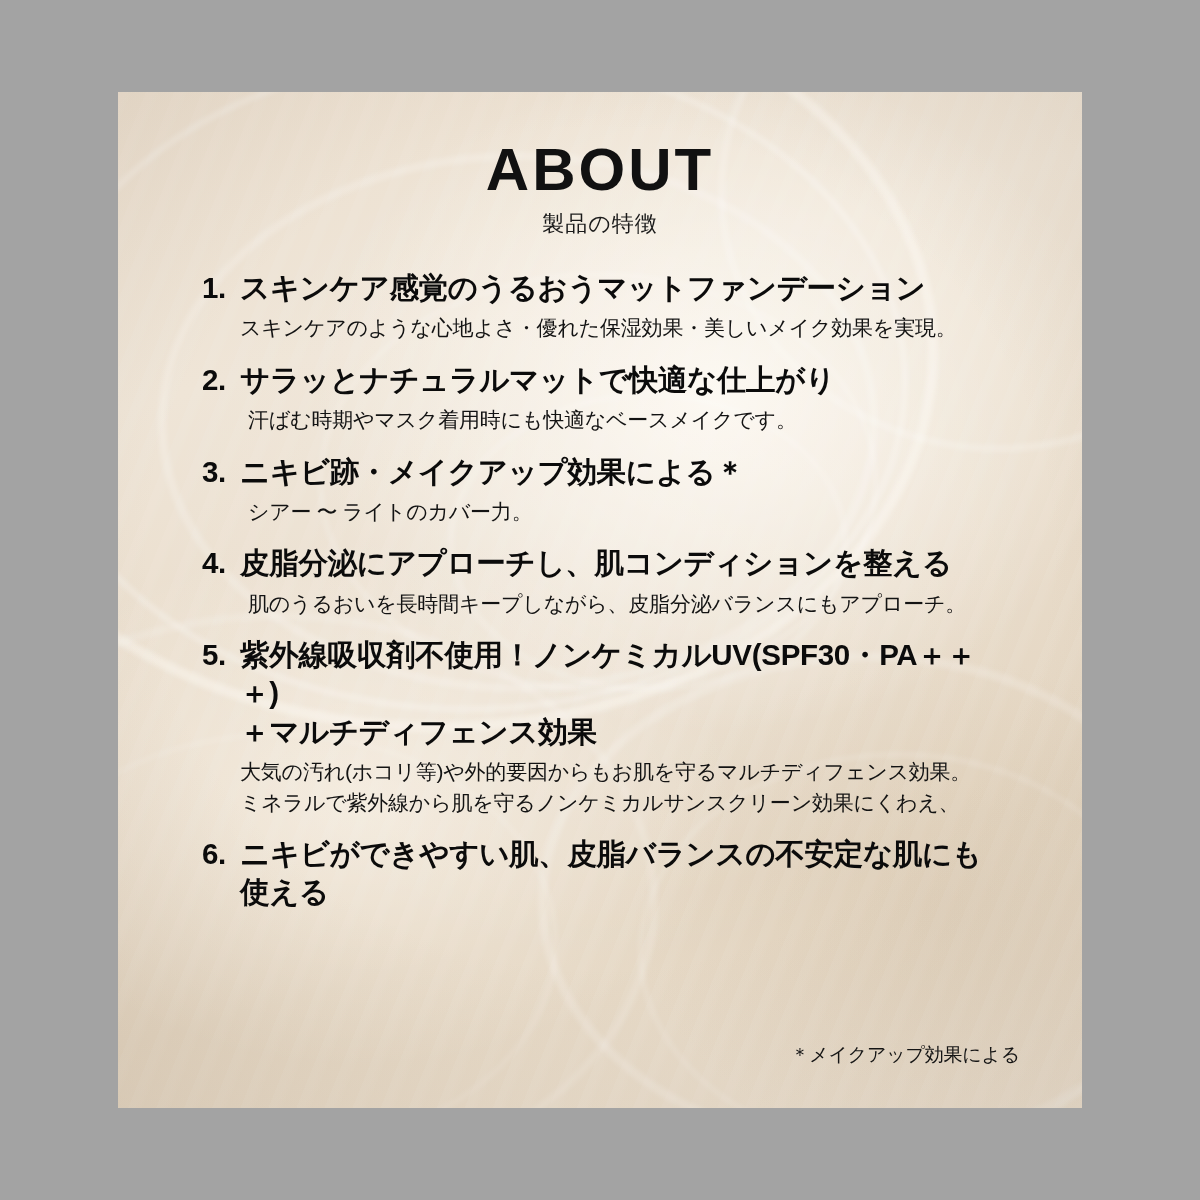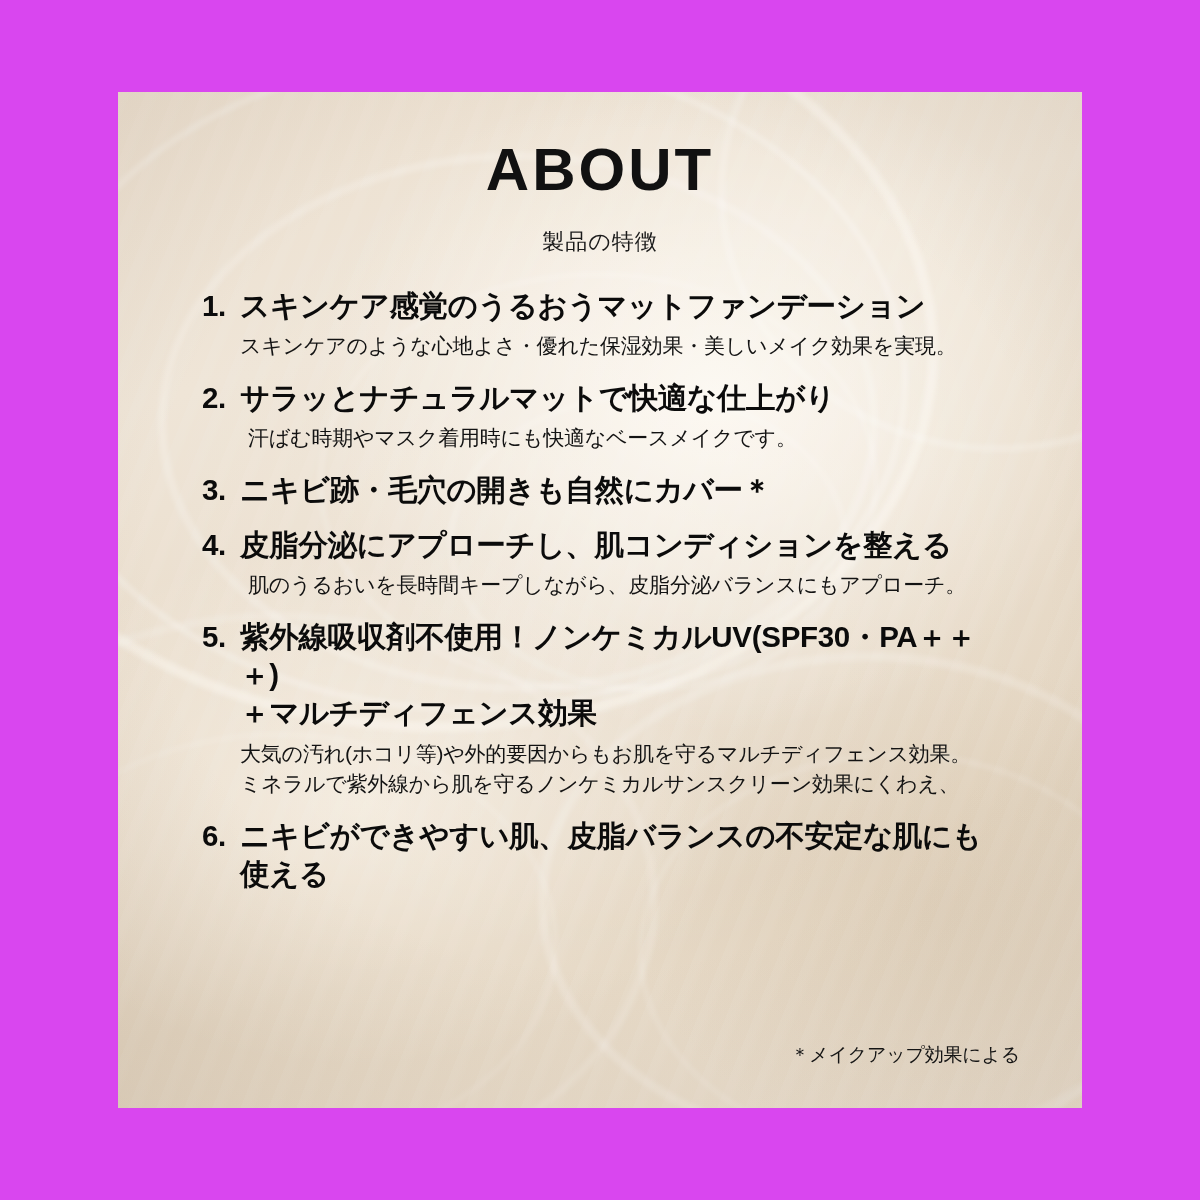--- a/index.html
+++ b/index.html
@@ -5,21 +5,21 @@
   * { box-sizing: border-box; margin: 0; padding: 0; }
   html, body {
     width: 1200px; height: 1200px;
     background: #000;
     font-family: "Liberation Sans", sans-serif;
     overflow: hidden;
   }
   .outer {
     position: relative;
     width: 1200px; height: 1200px;
-    background: #d946ef;
+    background: #a3a3a3;
   }
   
   .card {
     position: absolute;
     left: 118px; top: 92px;
     width: 964px; height: 1016px;
     overflow: hidden;
     background:
       radial-gradient(ellipse 70% 55% at 62% 30%, rgba(255,252,246,0.85) 0%, rgba(255,252,246,0) 60%),
       radial-gradient(ellipse 60% 40% at 25% 70%, rgba(255,250,242,0.55) 0%, rgba(255,250,242,0) 65%),
@@ -58,21 +58,21 @@
 
   .header { text-align: center; }
   .title {
     font-size: 60px;
     font-weight: 700;
     letter-spacing: 3px;
     line-height: 1.05;
     color: #111;
   }
   .subtitle {
-    margin-top: 26px;
+    margin-top: 8px;
     font-size: 22px;
     font-weight: 500;
     letter-spacing: 1px;
     color: #1a1a1a;
   }
 
   .list { margin-top: 30px; padding: 0 30px 0 38px; }
   .item { margin-bottom: 17px; }
   .item-head {
     display: flex;
@@ -153,21 +153,24 @@
             <span class="headtext">サラッとナチュラルマットで快適な仕上がり</span>
           </div>
           <div class="item-sub indent-more">
             <span class="line">汗ばむ時期やマスク着用時にも快適なベースメイクです。</span>
           </div>
         </div>
 
         <div class="item">
           <div class="item-head">
             <span class="num">3.</span>
-            <span class="headtext">ニキビ跡・毛穴の開きも自然にカバー＊</span>
+            <span class="headtext">ニキビ跡・メイクアップ効果による＊</span>
+          </div>
+          <div class="item-sub indent-more">
+            <span class="line">シアー 〜 ライトのカバー力。</span>
           </div>
         </div>
 
         <div class="item">
           <div class="item-head">
             <span class="num">4.</span>
             <span class="headtext">皮脂分泌にアプローチし、肌コンディションを整える</span>
           </div>
           <div class="item-sub indent-more">
             <span class="line">肌のうるおいを長時間キープしながら、皮脂分泌バランスにもアプローチ。</span>

